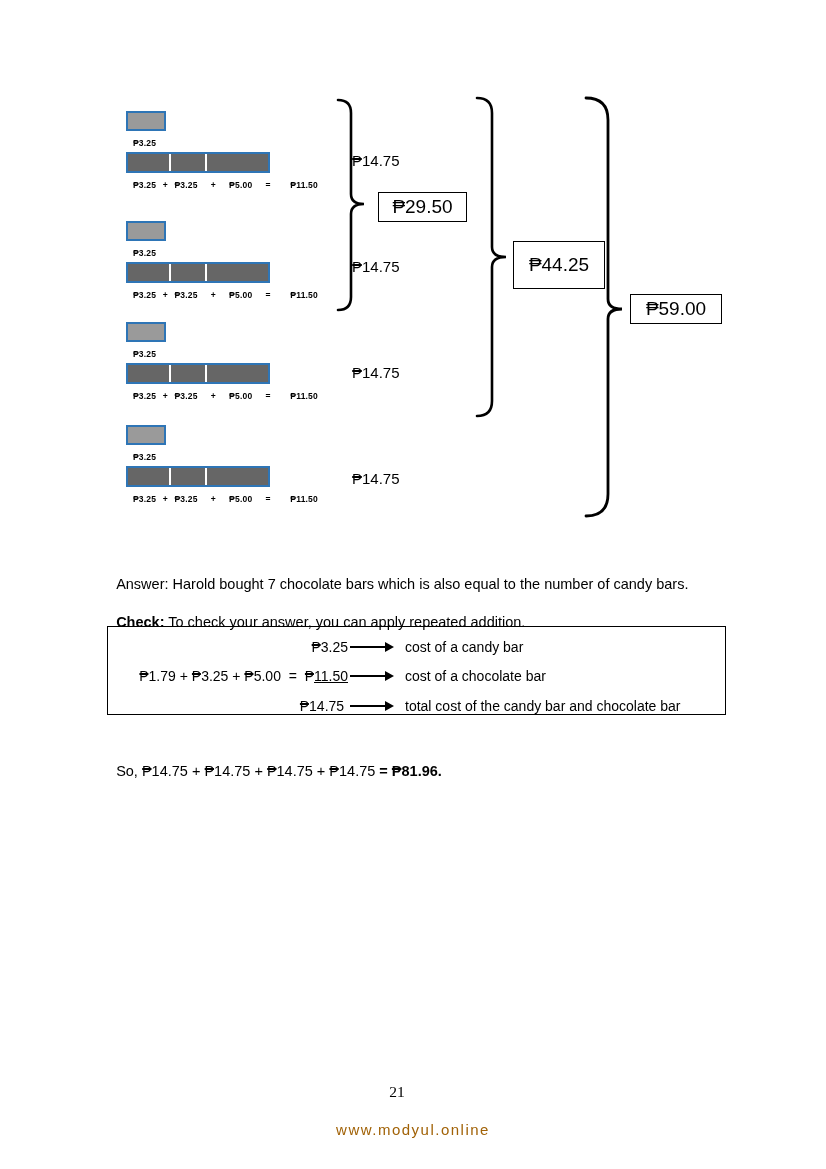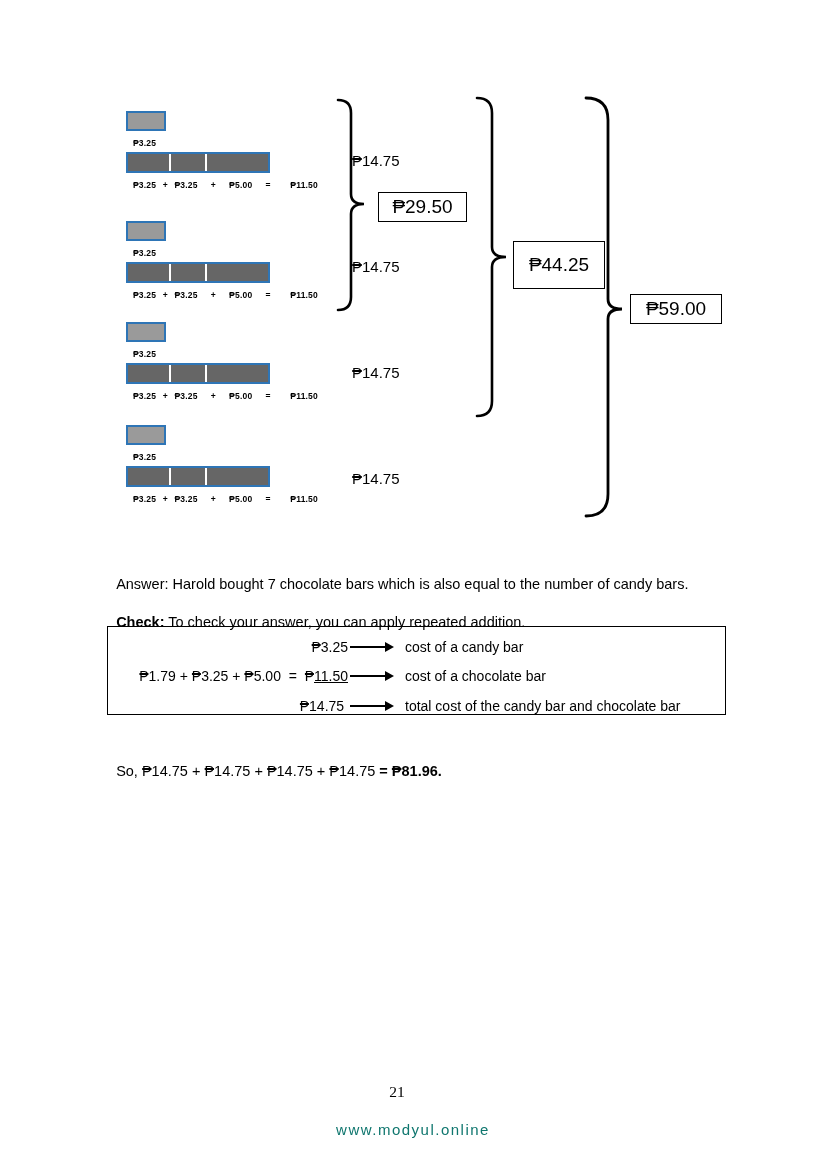--- a/index.html
+++ b/index.html
@@ -60,21 +60,21 @@
     border-left:9px solid #000; border-top:5px solid transparent; border-bottom:5px solid transparent;
   }
   .cb-desc { padding-left:5px; white-space:pre; }
   .conclusion-line { top:747px; width:700px; }
   .page-number {
     position:absolute; left:0; top:1083px; width:710px; text-align:center;
     font-family:"Liberation Serif","DejaVu Serif",serif; font-size:15.5px;margin-left:42px;
   }
   .watermark {
     position:absolute; left:0; top:1121px; width:826px; text-align:center;
-    font-size:15px; letter-spacing:1.5px; color:#0f766e;
+    font-size:15px; letter-spacing:1.5px; color:#a16207;
   }
 </style>
 </head>
 <body>
 
 <div class="page">
 
   <div class="group" style="top:111px">
     <div class="candy-bar"></div>
     <div class="candy-label">₱3.25</div>

